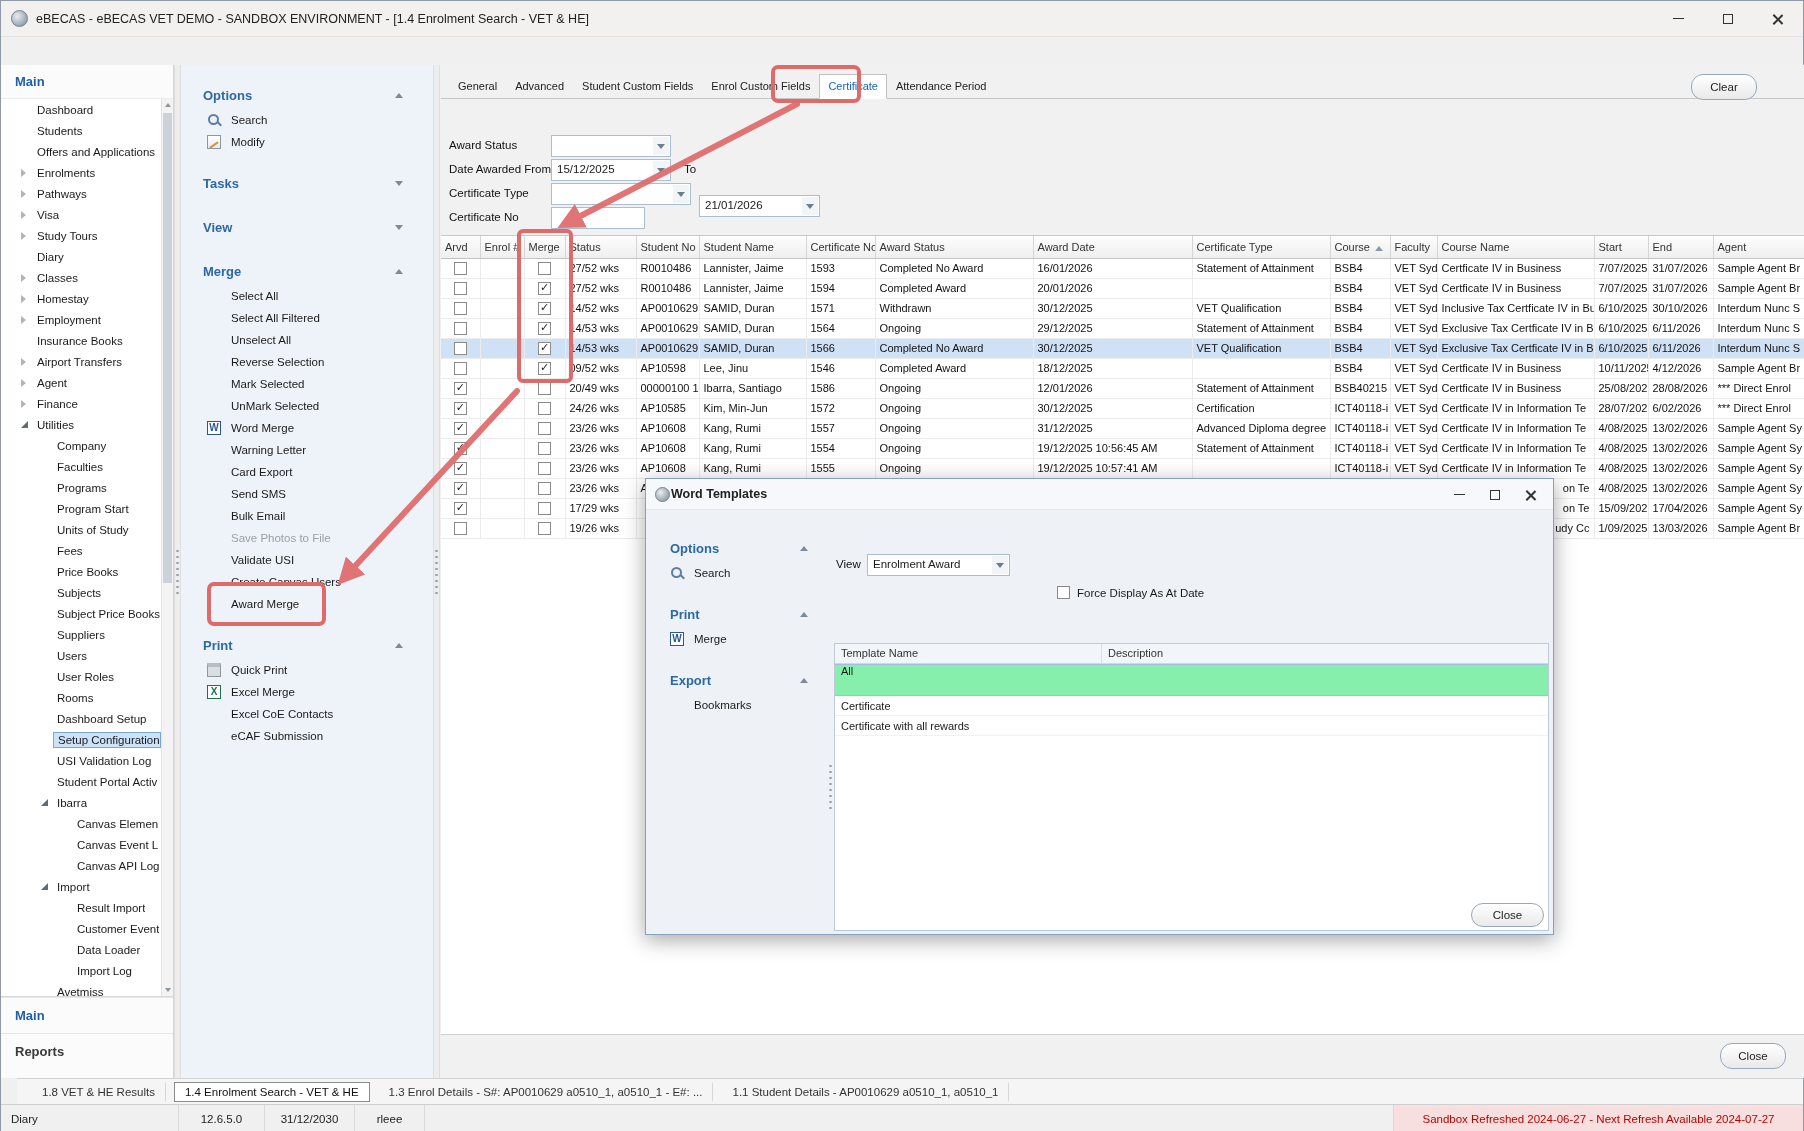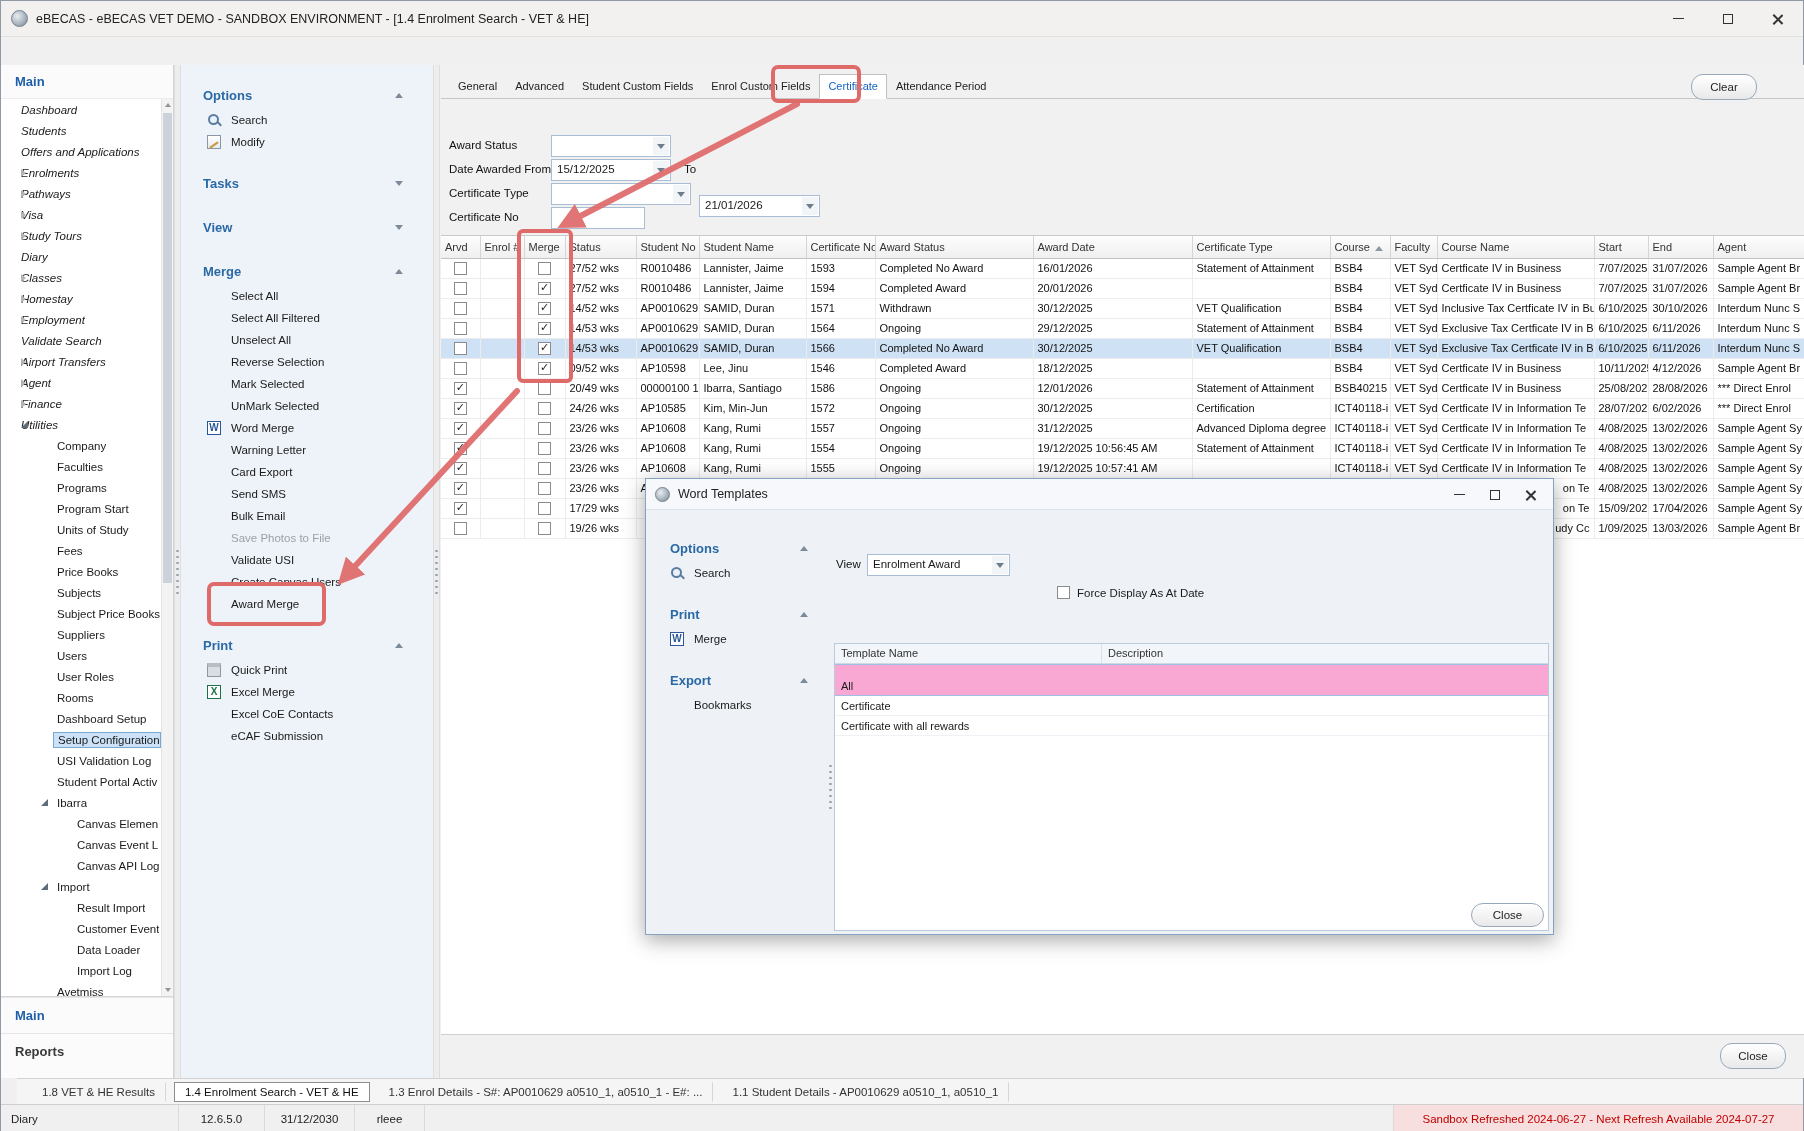--- a/index.html
+++ b/index.html
@@ -28,21 +28,21 @@
   .mdi-btns{position:absolute;right:8px;top:4px;display:flex;gap:3px;}
   .mdibtn{width:23px;height:20px;display:flex;align-items:center;justify-content:center;border:1px solid transparent;}
   .mdibtn .glyph-min{width:9px;}
   .mdibtn .glyph-close{transform:scale(.8);}
 
   
   .sidebar{position:absolute;left:0;top:64px;width:173px;height:1013px;background:#fff;border-right:1px solid #d5d5d5;}
   .sidebar-header{height:34px;display:flex;align-items:center;padding-left:14px;color:#1f5fa9;font-weight:bold;font-size:13px;background:#fbfbfb;border-bottom:1px solid #ececec;}
   .tree{position:absolute;top:34px;left:0;right:12px;bottom:82px;overflow:hidden;}
   .tree-item{height:21px;display:flex;align-items:center;position:relative;font-size:11.5px;white-space:nowrap;}
-  .lvl1{padding-left:20px;font-style:italic;} .lvl2{padding-left:56px;} .lvl3{padding-left:76px;}
+  .lvl1{padding-left:36px;} .lvl2{padding-left:56px;} .lvl3{padding-left:76px;}
   .twisty{position:absolute;}
   .lvl1>.twisty{left:20px;} .lvl2>.twisty{left:40px;}
   .tw-c{top:7px;width:0;height:0;border-left:5px solid #b4b4b4;border-top:4px solid transparent;border-bottom:4px solid transparent;}
   .tw-e{top:7px;width:0;height:0;border-style:solid;border-width:0 0 7px 7px;border-color:transparent transparent #5f6b77 transparent;}
   .tree-label{overflow:hidden;}
   .tree-label.selected{background:#cbe2f8;border:1px solid #7aa7d4;padding:1px 4px;margin-left:-4px;}
   .sidebar-scroll{position:absolute;top:34px;right:0;width:12px;bottom:82px;background:#f3f3f3;border-left:1px solid #e4e4e4;}
   .sbar-arrow{position:absolute;left:0;right:0;height:12px;display:flex;align-items:center;justify-content:center;}
   .sbar-arrow.up{top:0;} .sbar-arrow.down{bottom:0;}
   .tri-up{width:0;height:0;border-left:3px solid transparent;border-right:3px solid transparent;border-bottom:4px solid #8d959d;}
@@ -98,37 +98,37 @@
   .cb{display:inline-block;width:13px;height:13px;border:1px solid #8b8b8b;background:#fff;position:relative;vertical-align:middle;}
   .cb.on::after{content:"\2713";font-family:"DejaVu Sans",sans-serif;position:absolute;left:1px;top:-2px;font-size:11px;color:#222;font-weight:bold;}
   .sort-up{display:inline-block;width:0;height:0;border-left:4px solid transparent;border-right:4px solid transparent;border-bottom:5px solid #8a98a8;margin-left:5px;}
   .close-band{position:absolute;left:0;right:0;bottom:0;height:44px;background:#f1f1f1;border-top:1px solid #d0d0d0;}
   .content-close-btn{position:absolute;right:19px;top:8px;width:66px;height:26px;}
 
   
   .dialog{position:absolute;left:644px;top:477px;width:909px;height:457px;background:#eef2f7;border:1px solid #87a2be;box-shadow:0 5px 20px rgba(0,0,0,.35);z-index:40;}
   .dlg-titlebar{height:31px;background:#f6f8fb;border-bottom:1px solid #dfe5ec;display:flex;align-items:center;padding-left:9px;position:relative;}
   .dlg-ico{width:15px;height:15px;border-radius:50%;background:radial-gradient(circle at 35% 35%,#e9edf1,#9aa6b2 70%,#6e7a86);border:1px solid #76828e;}
-  .dlg-title{font-size:12.5px;color:#222;margin-left:8px;}
+  .dlg-title{font-size:12.5px;color:#222;margin-left:1px;font-weight:bold;}
   .dlg-btns{position:absolute;right:4px;top:0;height:31px;display:flex;}
   .dlg-btn{width:36px;height:31px;display:flex;align-items:center;justify-content:center;}
   .dlg-left{position:absolute;left:0;top:31px;width:182px;bottom:0;padding-top:26px;overflow:hidden;}
   .dlg-left .tp-header{padding-left:24px;} .dlg-left .tp-chevron{right:20px;}
   .dlg-left .tp-item{padding-left:48px;} .dlg-left .icon{left:24px;}
   .dlg-view-label{position:absolute;left:190px;top:79px;font-size:11.5px;}
   .dlg-combo{left:221px;top:75px;width:143px;}
   .dlg-check{position:absolute;left:411px;top:107px;display:flex;align-items:center;gap:7px;font-size:11.5px;}
   .dlg-split{position:absolute;left:181px;top:164px;width:7px;height:288px;display:flex;align-items:center;justify-content:center;}
   .dlg-table{position:absolute;left:188px;top:164px;width:715px;height:288px;background:#fff;border:1px solid #bccadb;}
   .dt-header{display:flex;height:20px;background:#f2f5f9;border-bottom:1px solid #cfd9e4;}
   .dt-hcell{font-size:11px;color:#333;padding:3px 6px;border-right:1px solid #d8e0ea;overflow:hidden;white-space:nowrap;}
   .dt-hcell.c1{width:267px;flex:0 0 auto;} .dt-hcell.c2{flex:1;border-right:none;}
   .dt-row{display:flex;height:20px;border-bottom:1px solid #eef2f7;}
   .dt-row.tall{height:32px;}
-  .dt-row.sel{background:#f9a8d4;border-top:1px solid #9dc0e4;border-bottom:1px solid #9dc0e4;}
+  .dt-row.sel{background:#86efac;border-top:1px solid #9dc0e4;border-bottom:1px solid #9dc0e4;flex-direction:column;}
   .dt-cell{padding:0 6px;font-size:11px;display:flex;align-items:center;overflow:hidden;white-space:nowrap;}
   .dt-row.tall .dt-cell{align-items:flex-end;padding-bottom:3px;}
   .dt-cell.c1{width:267px;flex:0 0 auto;} .dt-cell.c2{flex:1;}
   .dlg-close-btn{position:absolute;left:825px;top:424px;width:73px;height:24px;}
 
   
   .bottomtabs{position:absolute;left:16px;top:1077px;right:0;height:26px;background:#f5f5f5;border-top:1px solid #d2d2d2;display:flex;align-items:center;padding-left:14px;}
   .btab{height:20px;line-height:18px;padding:0 10px;margin-right:8px;font-size:11.5px;color:#333;border:1px solid transparent;border-right:1px solid #d6d6d6;white-space:nowrap;}
   .btab.active{background:#fff;border:1px solid #8c8c8c;color:#111;}
   .statusbar{position:absolute;left:0;top:1103px;right:0;height:28px;background:#f0f0f0;border-top:1px solid #cfcfcf;display:flex;align-items:stretch;font-size:11.5px;color:#222;}
@@ -199,21 +199,21 @@
         </div>
         <div class="tree-item lvl1">
           <span class="twisty tw-c"></span>
           <span class="tree-label">Homestay</span>
         </div>
         <div class="tree-item lvl1">
           <span class="twisty tw-c"></span>
           <span class="tree-label">Employment</span>
         </div>
         <div class="tree-item lvl1">
-          <span class="tree-label">Validate Search</span>
+          <span class="tree-label">Insurance Books</span>
         </div>
         <div class="tree-item lvl1">
           <span class="twisty tw-c"></span>
           <span class="tree-label">Airport Transfers</span>
         </div>
         <div class="tree-item lvl1">
           <span class="twisty tw-c"></span>
           <span class="tree-label">Agent</span>
         </div>
         <div class="tree-item lvl1">

